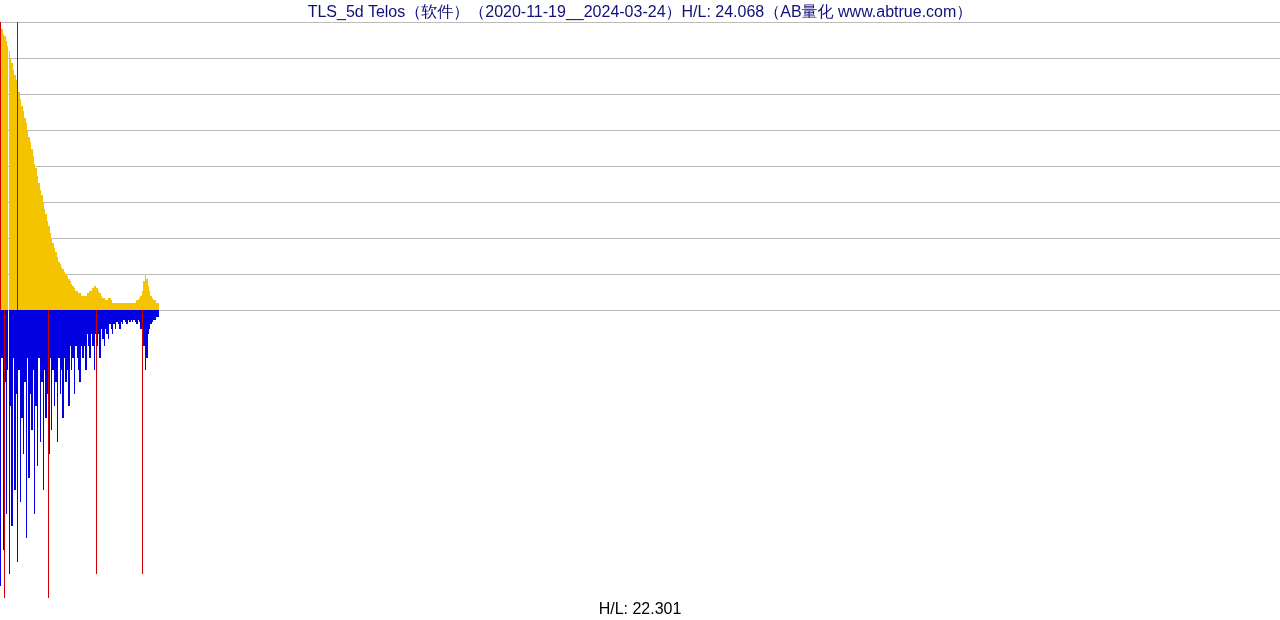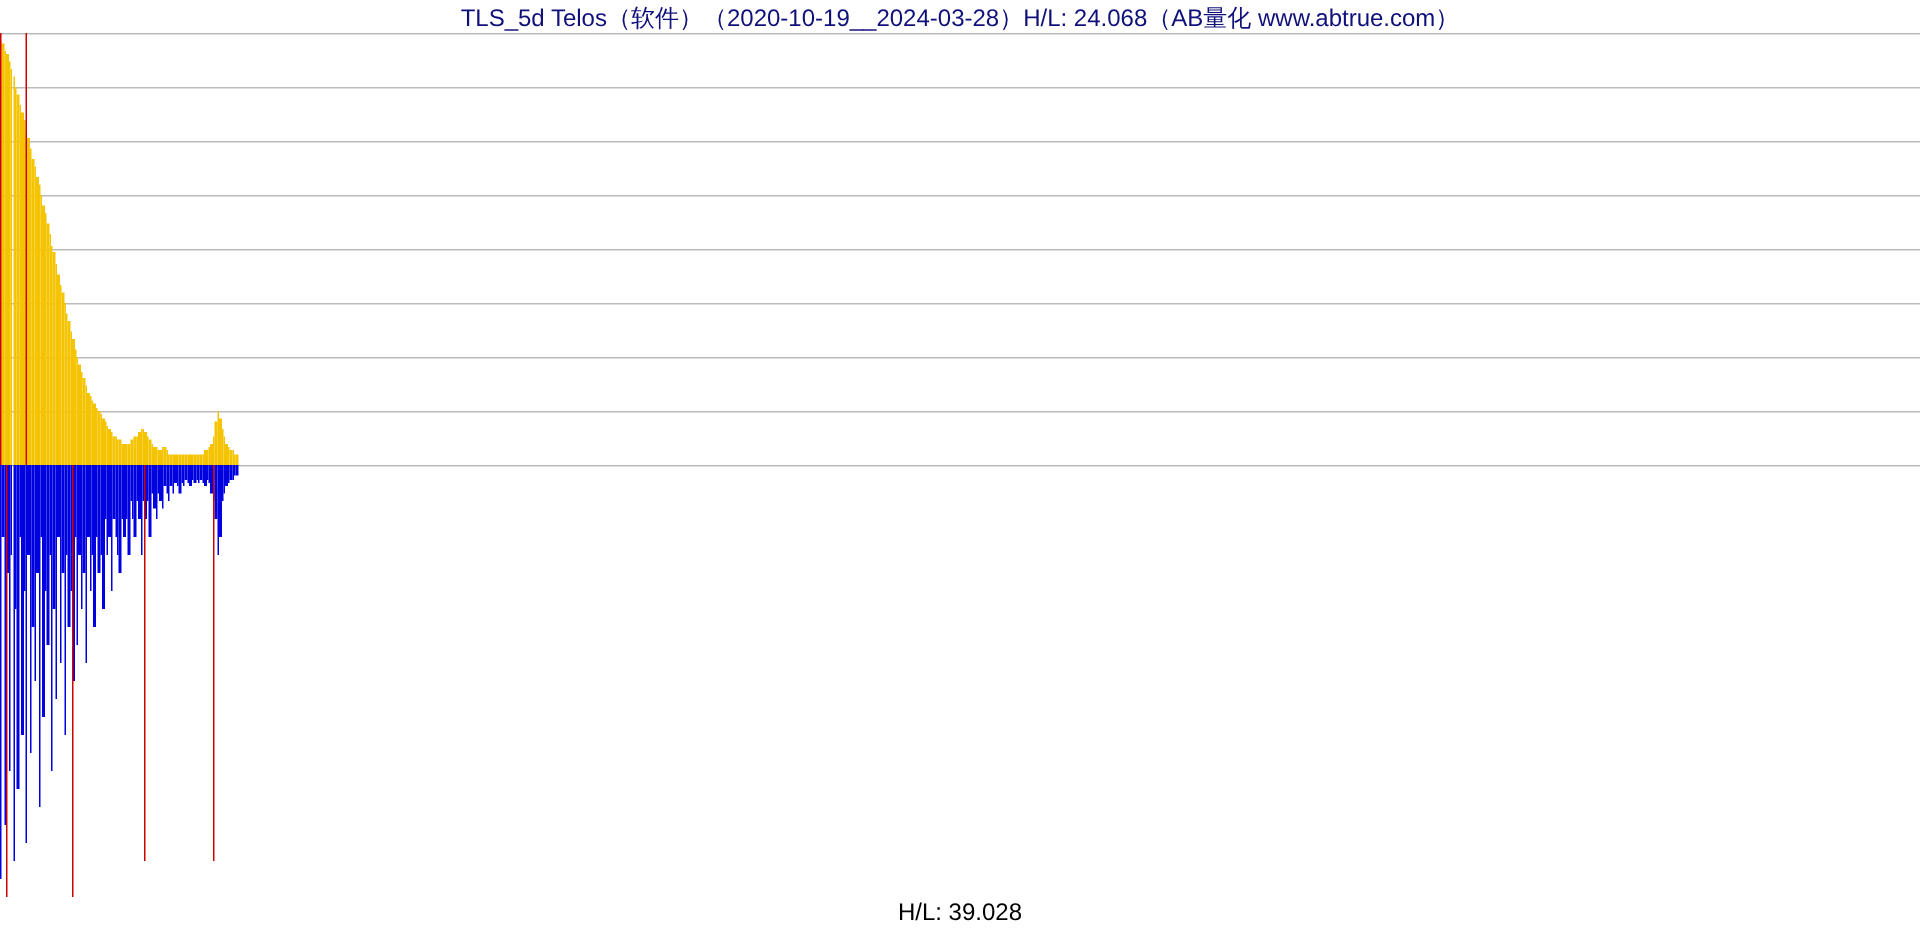--- a/index.html
+++ b/index.html
@@ -9,21 +9,21 @@
   .gridlines{position:absolute;top:0;left:0;right:0;bottom:0}
   .gridline{position:absolute;left:0;right:0;height:1px;background:#bbb}
   .bars{position:absolute;top:0;left:0;right:0;bottom:0}
   .bar{position:absolute;bottom:50%;background:#f5c400}
   .bar.neg{top:50%;bottom:auto;background:#0000e0}
   .spike{position:absolute;width:1px;background:#d00000}
 </style>
 </head>
 <body>
 
-<div class="title">TLS_5d Telos（软件）（2020-10-19__2024-03-28）H/L: 24.068（AB量化  www.abtrue.com）</div>
+<div class="title">TLS_5d Telos（软件）（2020-11-19__2024-03-24）H/L: 24.068（AB量化  www.abtrue.com）</div>
 
 <div class="chart-area">
   <div class="gridlines" id="gridlines">
       <div class="gridline" style="top: 0%;"></div>
       <div class="gridline" style="top: 6.25%;"></div>
       <div class="gridline" style="top: 12.5%;"></div>
       <div class="gridline" style="top: 18.75%;"></div>
       <div class="gridline" style="top: 25%;"></div>
       <div class="gridline" style="top: 31.25%;"></div>
       <div class="gridline" style="top: 37.5%;"></div>
@@ -257,13 +257,13 @@
       <div class="bar neg" style="left: 157.472px; width: 1.41867px; height: 1.25%;"></div>
       <div class="spike" style="left: 0px; bottom: 50%; height: 50%;"></div>
       <div class="spike" style="left: 4.256px; top: 50%; height: 50%;"></div>
       <div class="spike" style="left: 17.024px; bottom: 50%; height: 50%;"></div>
       <div class="spike" style="left: 48.2347px; top: 50%; height: 50%;"></div>
       <div class="spike" style="left: 96.4693px; top: 50%; height: 45.8333%;"></div>
       <div class="spike" style="left: 141.867px; top: 50%; height: 45.8333%;"></div>
     </div>
 </div>
 
-<div class="footer">H/L: 39.028</div>
+<div class="footer">H/L: 22.301</div>
 
 </body></html>

